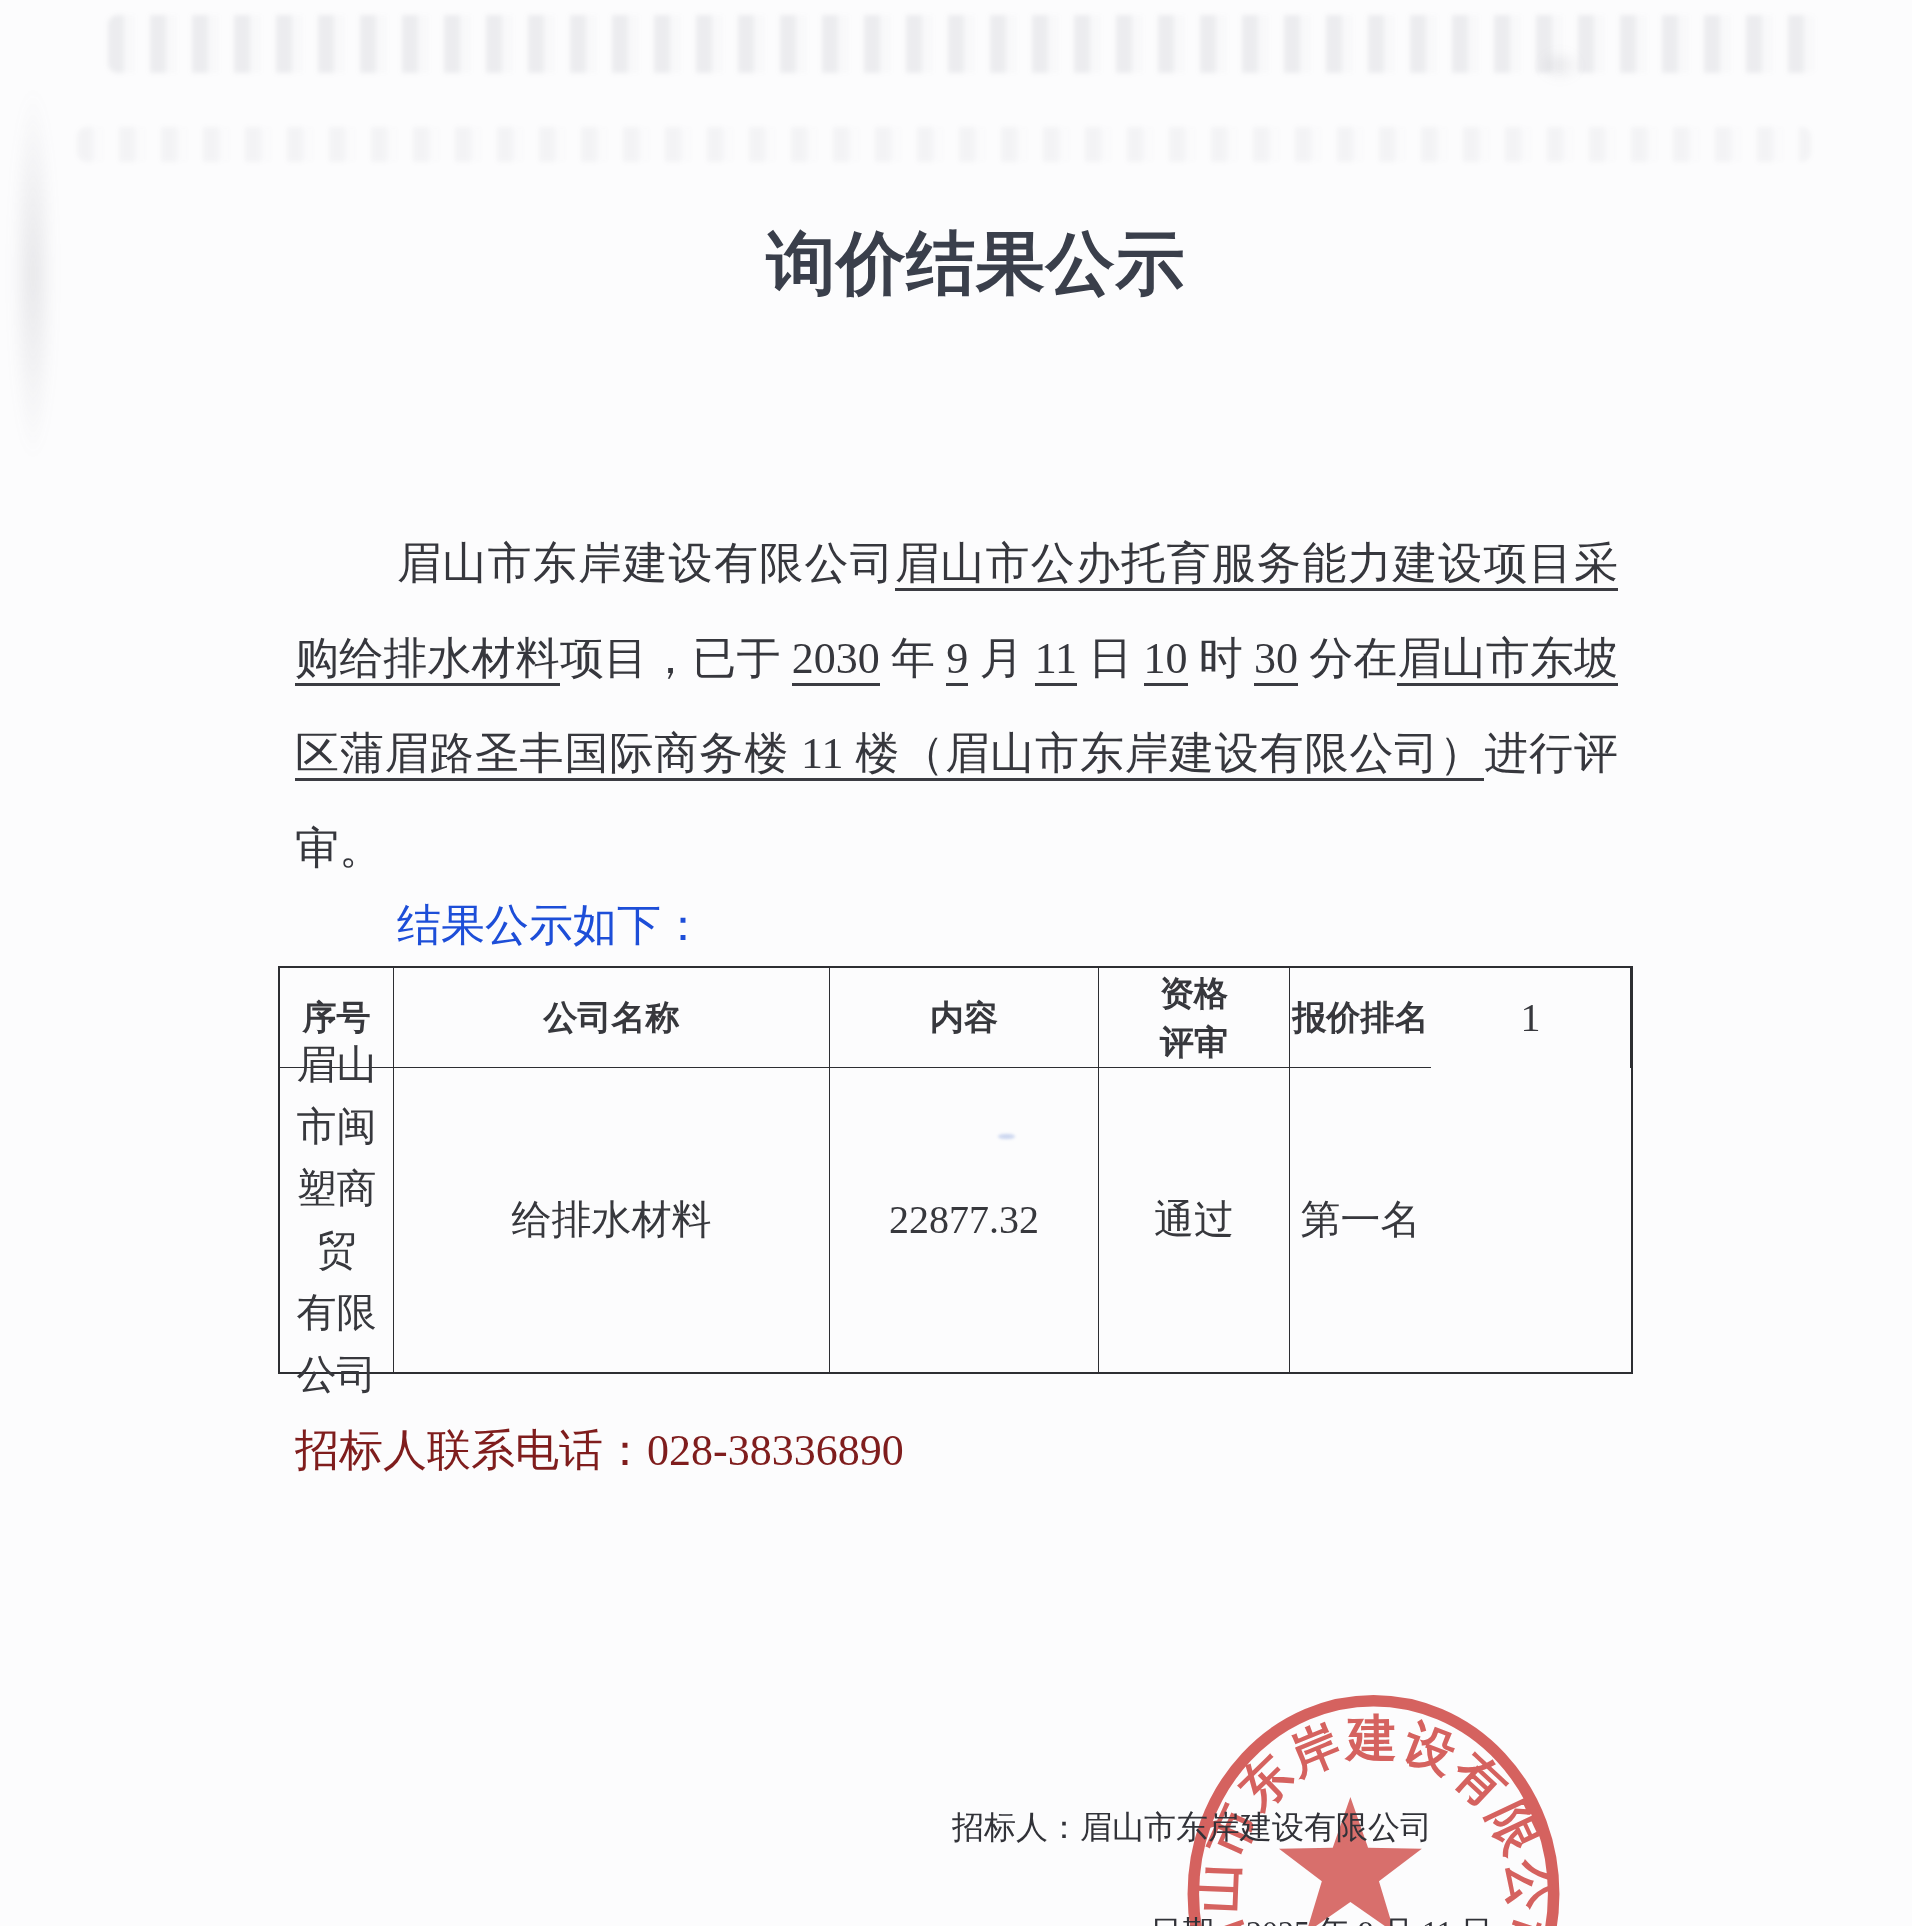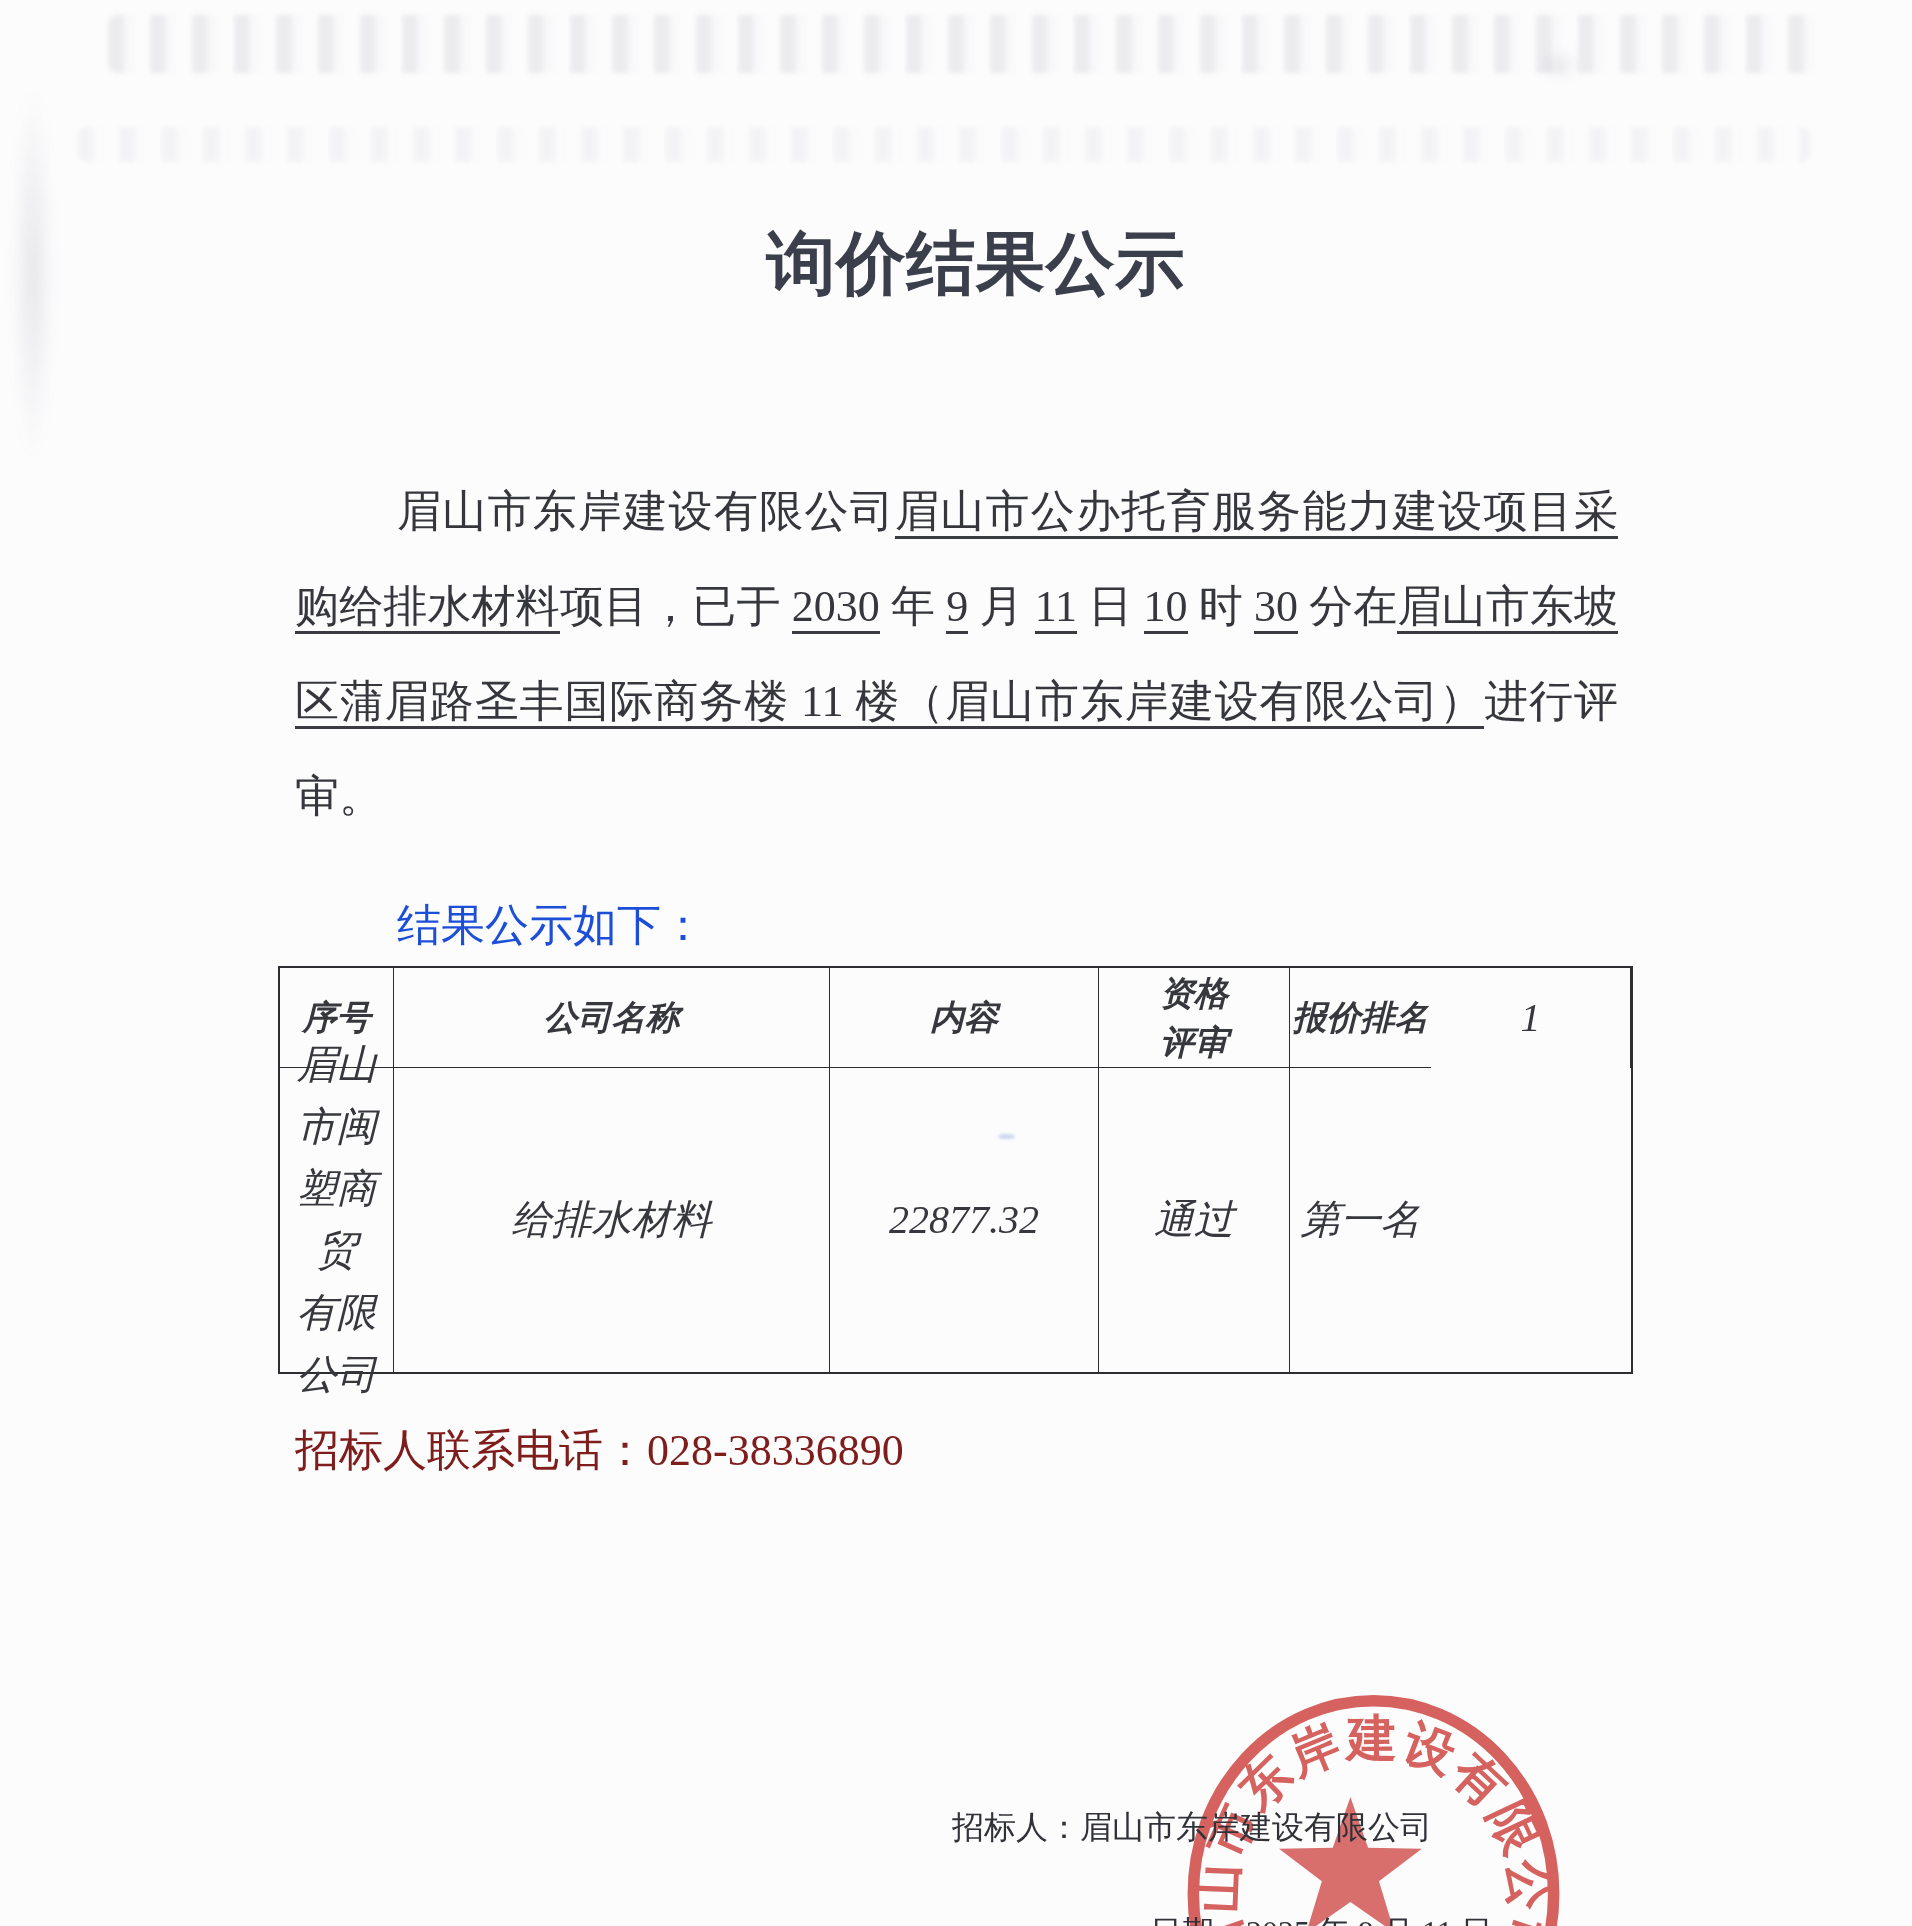--- a/index.html
+++ b/index.html
@@ -45,21 +45,21 @@
     font-size: 69px;
     line-height: 1;
     font-weight: 900;
     letter-spacing: 0.8px;
     color: #3a3f4b;
   }
 
   .para {
     position: absolute;
     left: 295px;
-    top: 464px;
+    top: 516px;
     width: 1323px;
     font-size: 44px;
     color: #36373d;
   }
   .para-line {
     height: 95px;
     line-height: 95px;
     text-align: justify;
     text-align-last: justify;
     white-space: nowrap;
@@ -83,21 +83,20 @@
   .results-table {
     position: absolute;
     left: 278px;
     top: 966px;
     width: 1355px;
     box-sizing: border-box;
     border: 2.3px solid #2d2e32;
     display: grid;
     grid-template-columns: 114px 436px 269px 191px 141px 200px;
     grid-template-rows: 100px 304px;
-    font-style: italic;
   }
   .results-table .cell {
     box-sizing: border-box;
     border-right: 1.9px solid #2d2e32;
     border-bottom: 1.9px solid #2d2e32;
     display: flex;
     flex-direction: column;
     align-items: center;
     justify-content: center;
     text-align: center;

